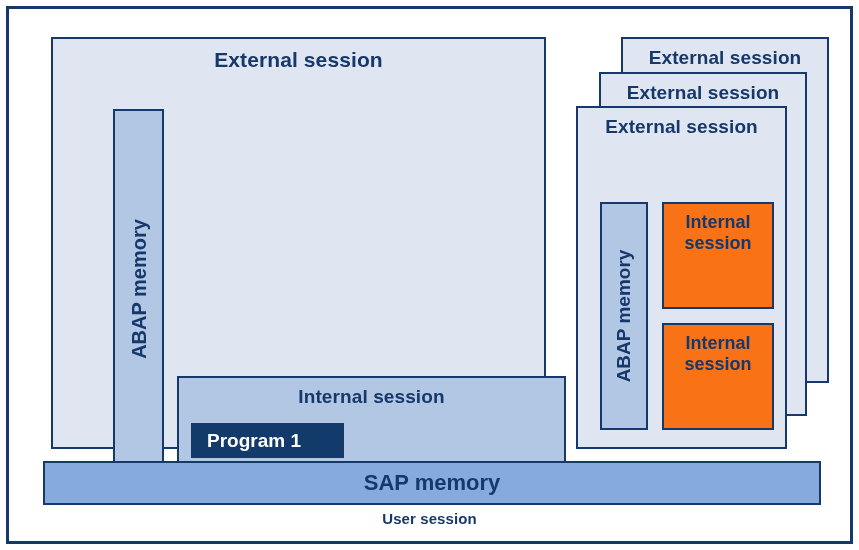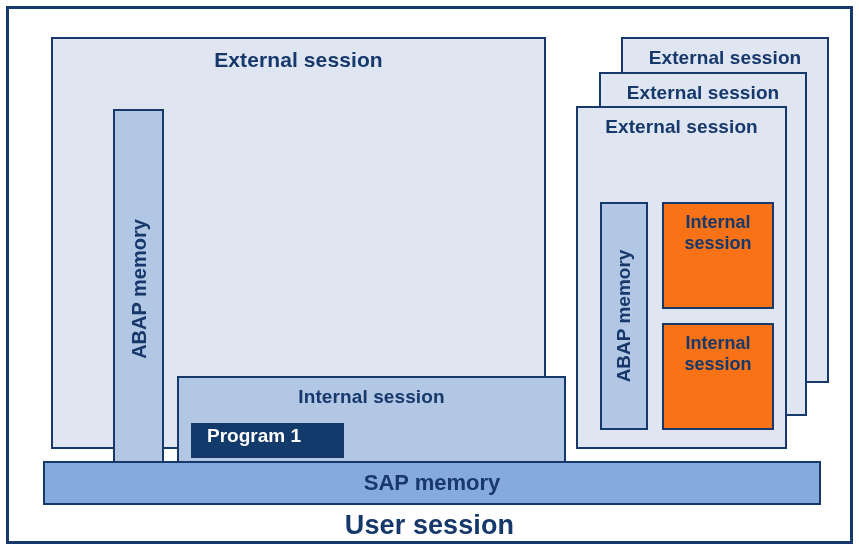--- a/index.html
+++ b/index.html
@@ -43,21 +43,21 @@
     top: 6px;
     width: 847px;
     height: 538px;
     background: #ffffff;
     border: 3px solid #16386b;
   }
   #user-session-label {
     left: 0;
     right: 0;
     top: 501px;
-    font-size: 27px;
+    font-size: 15px;
     text-align: center;
   }
 
   
   #external-session-main {
     left: 42px;
     top: 28px;
     width: 495px;
     height: 412px;
     background: #dfe6f2;
@@ -107,20 +107,21 @@
   #program-box {
     position: absolute;
     left: 12px;
     top: 45px;
     width: 153px;
     height: 35px;
     box-sizing: border-box;
     background: #123a6b;
     border: 2px solid #16386b;
     display: flex;
+    align-items: center;
     padding-left: 14px;
   }
   #program-label {
     color: #ffffff;
     font-weight: bold;
     font-size: 19px;
     white-space: nowrap;
   }
 
   

